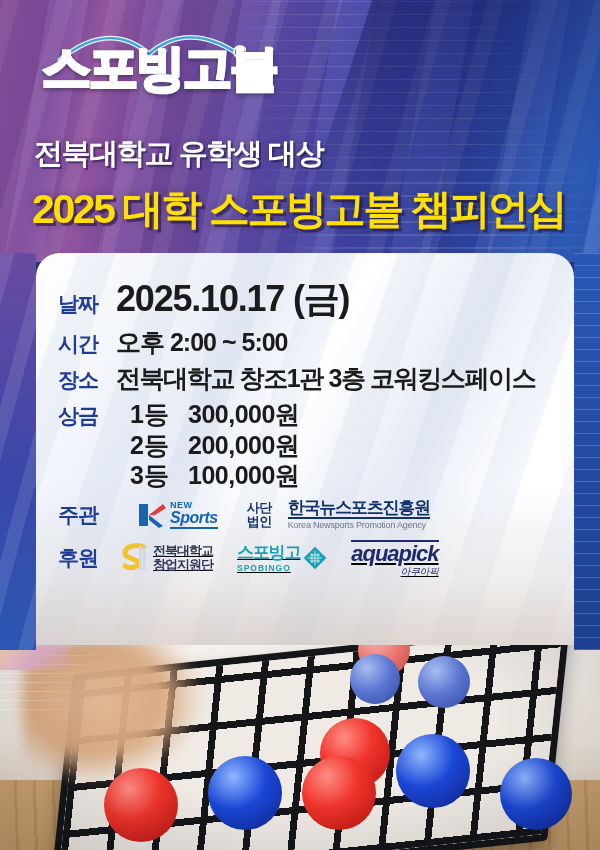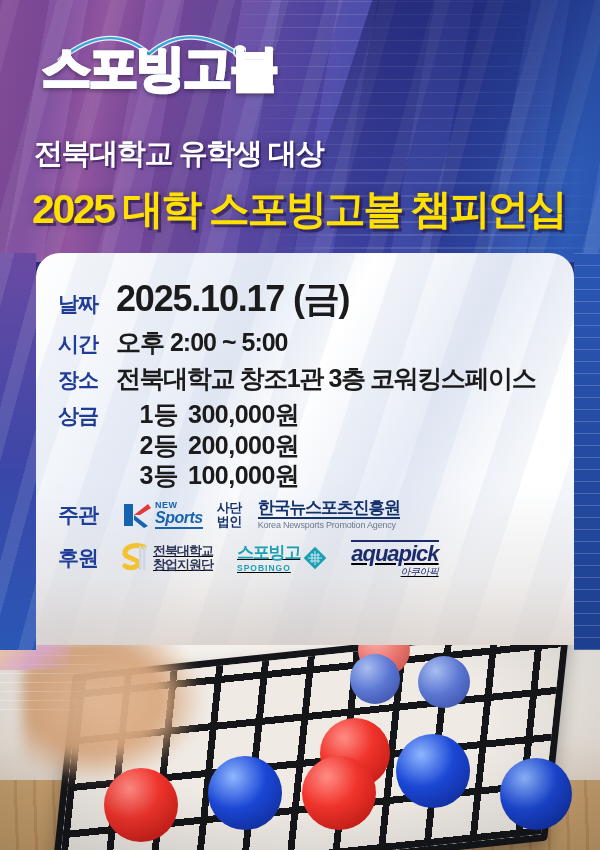--- a/index.html
+++ b/index.html
@@ -130,28 +130,28 @@
   .row-time .lbl { font-size:21px; width:58px; }
   .row-time .val { font-size:25px; }
 
   .row-place { margin-bottom:4px; }
   .row-place .lbl { font-size:21px; width:58px; }
   .row-place .val { font-size:25px; letter-spacing:-1.4px; }
 
   .prize { margin-top:1px; }
   .prize .prow { display:flex; align-items:baseline; white-space:nowrap; line-height:1.22; }
   .prize .lbl { font-size:21px; width:58px; }
-  .prize .rank { font-size:25px; font-weight:bold; color:#1b1b1b; width:72px; padding-left:14px;text-align:center; }
+  .prize .rank { font-size:25px; font-weight:bold; color:#1b1b1b; width:72px; padding-left:14px; }
   .prize .amt  { font-size:25px; font-weight:bold; color:#1b1b1b; letter-spacing:-.5px; }
 
   .row-host { margin-top:22px; }
   .row-host .lbl { font-size:21px; width:58px; }
   .row-host .val { font-size:25px; letter-spacing:-1.3px; }
 
-  .row-org { margin-top:8px; display:flex; align-items:center; }
+  .row-org { margin-top:8px; display:flex; align-items:center;gap:15px; }
   .row-org .lbl { font-size:21px; width:58px; }
   .row-sponsor { margin-top:9px; display:flex; align-items:center; }
   .row-sponsor .lbl { font-size:21px; width:58px; }
 
   
   .knewlogo { display:flex; align-items:center; margin-left:6px; }
   .knewlogo .kmark { width:30px; height:26px; margin-right:3px; }
   .knewlogo .ktext { display:flex; flex-direction:column; line-height:1; }
   .knewlogo .knew { font-size:9px; font-weight:bold; color:#1663b0; letter-spacing:.5px; }
   .knewlogo .ksports {

